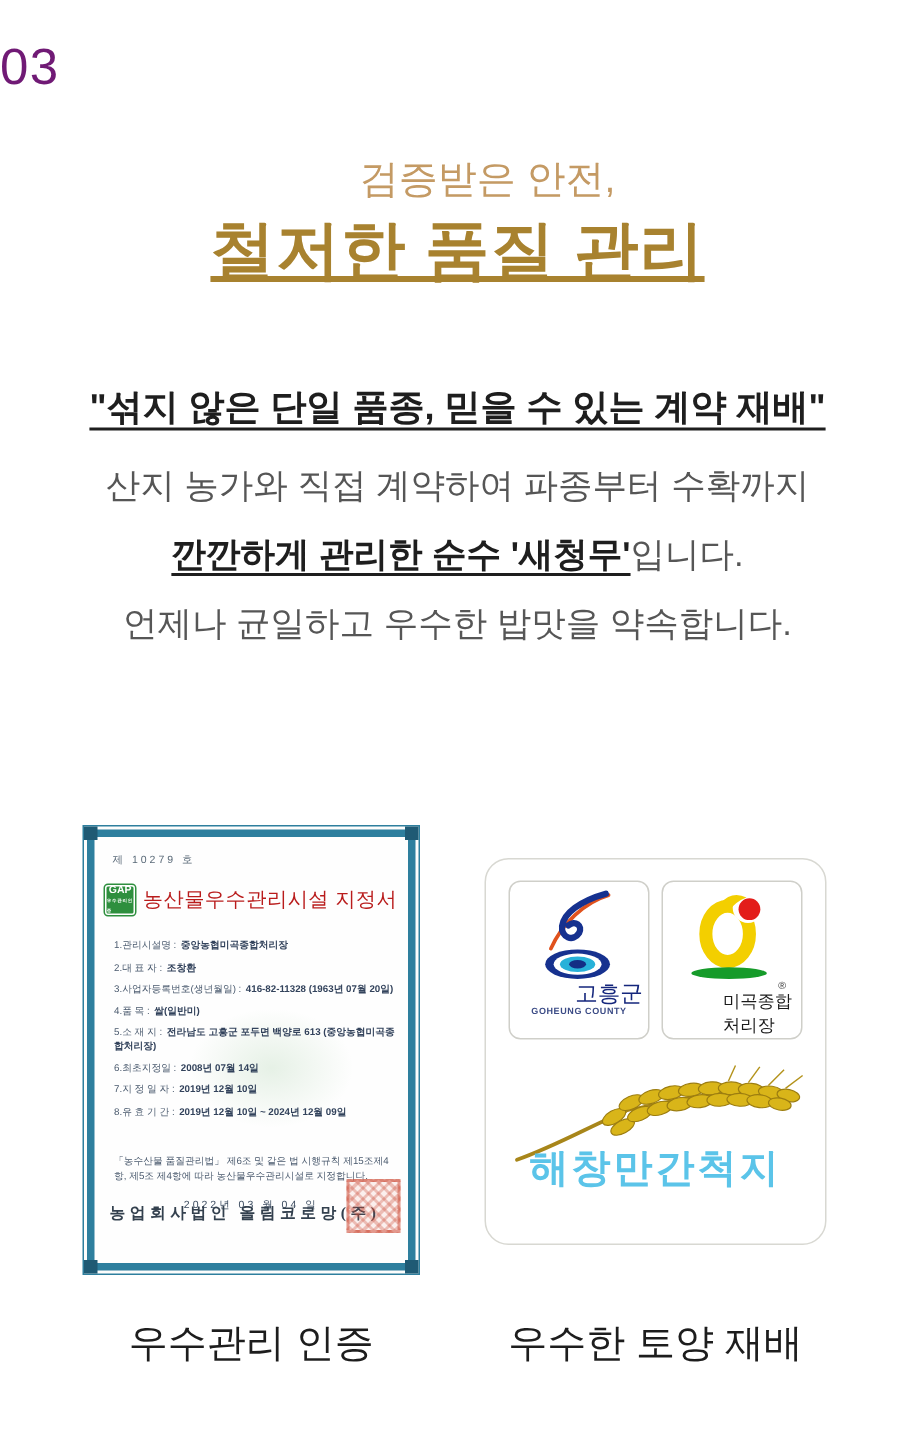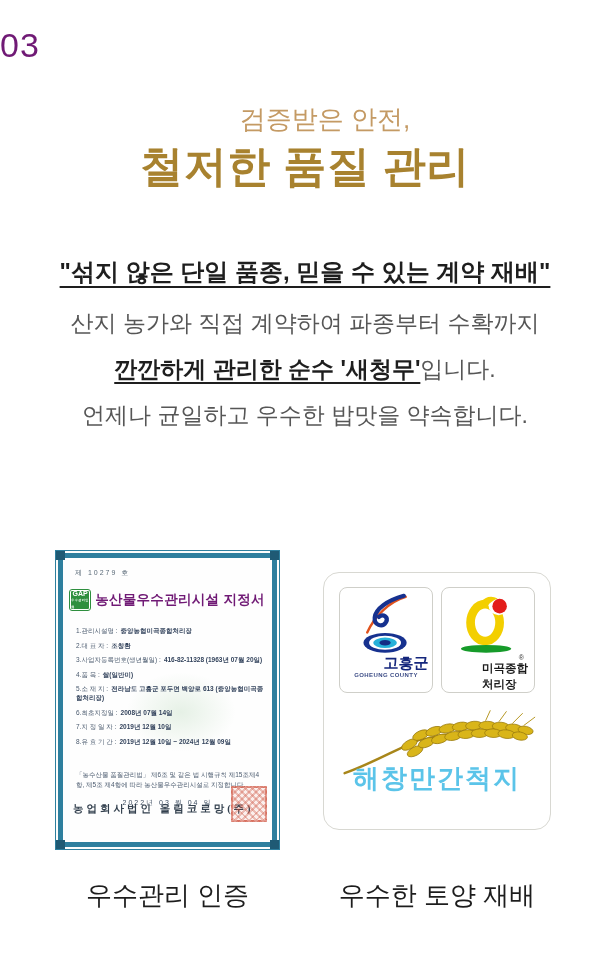--- a/index.html
+++ b/index.html
@@ -5,21 +5,21 @@
   * { margin:0; padding:0; box-sizing:border-box; }
   body { background:#fff; font-family:"Liberation Sans", sans-serif; }
   .page { position:relative; width:610px; height:970px; margin:0 auto; background:#ffffff; overflow:hidden; }
 
   
   .sec-num { position:absolute; top:26px; left:0; right:0; 
     font-size:34px; font-weight:300; letter-spacing:1px; color:#701a75; }
   .sec-sub { position:absolute; top:102px; left:0; right:0; text-align:center;
     font-size:26px; font-weight:400; color:#c49a64;padding-left:40px; }
   .sec-title { position:absolute; top:138px; left:0; right:0; text-align:center;
-    font-size:43px; font-weight:800; color:#a8822f; letter-spacing:0.5px; }
+    font-size:43px; font-weight:800; color:#a8822f; letter-spacing:0.5px;text-decoration:underline; }
 
   
   .copy { position:absolute; top:256px; left:0; right:0; text-align:center; color:#565656; }
   .copy .quote { font-size:24px; font-weight:700; color:#1e1e1e; line-height:32px; margin-bottom:20px;
     text-decoration:underline; text-underline-offset:6px; text-decoration-thickness:2px; }
   .copy p { font-size:23px; line-height:30px; margin-bottom:16px; font-weight:400; }
   .copy .em { font-weight:700; color:#1e1e1e;
     text-decoration:underline; text-underline-offset:5px; text-decoration-thickness:2px; }
 
   
@@ -32,21 +32,21 @@
   .cert-watermark { position:absolute; left:30%; top:40%; width:110px; height:80px;
     background:radial-gradient(ellipse at center, rgba(120,180,120,0.18), transparent 70%); }
   .cert-number { position:absolute; top:10px; left:12px; font-size:7px; letter-spacing:2px;
     color:#5a6a78; filter:blur(0.3px); }
   .cert-title-row { position:absolute; top:32px; left:0; right:0; display:flex;
     align-items:center; justify-content:center; gap:5px; }
   .gap-box { width:20px; height:20px; background:#2e8f3e; border:1px solid #fff;
     outline:1px solid #2e8f3e; border-radius:2px; color:#fff; font-size:7px; font-weight:700;
     display:flex; flex-direction:column; align-items:center; justify-content:center; line-height:7px; }
   .gap-box small { font-size:3px; letter-spacing:0.5px; }
-  .cert-title { font-size:13.5px; font-weight:700; color:#701a75; letter-spacing:0.3px; }
+  .cert-title { font-size:13.5px; font-weight:400; color:#b91c1c; letter-spacing:0.3px; }
   .cert-fields { position:absolute; top:68px; left:13px; right:8px; filter:blur(0.45px); }
   .cert-fields .row { font-size:6.5px; line-height:9px; margin-bottom:5.5px; color:#4a5a6e; }
   .cert-fields .val { color:#33435c; font-weight:700; margin-left:3px; }
   .cert-legal { position:absolute; top:212px; left:13px; right:10px; font-size:6.5px;
     line-height:9.5px; color:#4a5a6e; filter:blur(0.45px); }
   .cert-date { position:absolute; top:240px; left:0; right:0; text-align:center;
     font-size:7px; letter-spacing:2px; color:#3c4c60; filter:blur(0.4px); }
   .cert-issuer { position:absolute; bottom:26px; left:10px; font-size:10.5px; letter-spacing:3px;
     color:#33404e; font-family:"Liberation Serif", serif; font-weight:700; filter:blur(0.5px); white-space:nowrap; }
   .seal { position:absolute; right:5px; bottom:20px; width:36px; height:36px;
@@ -55,21 +55,21 @@
       repeating-linear-gradient(-45deg, rgba(200,70,50,0.30) 0 2px, transparent 2px 5px),
       rgba(225,110,85,0.10);
     filter:blur(0.3px); }
 
   
   .soil { position:absolute; left:323px; top:572px; width:228px; height:258px;
     border:1.5px solid #d8d8d2; border-radius:16px; background:#fff; }
   .badges { display:flex; justify-content:center; gap:8px; margin-top:14px; }
   .badge { width:94px; height:106px; border:1px solid #cfcfc9; border-radius:8px; background:#fff;
     display:flex; flex-direction:column; align-items:center; padding-top:5px; position:relative; }
-  .badge .kname { font-size:15px; font-weight:700; color:#14267c; line-height:16px;margin-left:40px; }
+  .badge .kname { font-size:15px; font-weight:400; color:#14267c; line-height:16px;margin-left:40px; }
   .badge .ename { font-size:6px; font-weight:700; color:#3c4c86; letter-spacing:0.4px; margin-top:1px; }
   .badge.mill .kname { font-size:11.5px; color:#1a1a1a; margin-top:2px; }
   .badge.mill .reg { position:absolute; right:10px; top:66px; font-size:7px; color:#333; }
   .stalk-wrap { display:flex; justify-content:center; margin-top:4px; }
   .soil-brand { text-align:center; font-size:26px; font-weight:800; color:#5bc4e9;
     letter-spacing:2px; margin-top:-16px; }
 
   
   .caption { position:absolute; top:878px; font-size:26px; color:#1d1d1d; text-align:center; font-weight:400; }
   .caption.left { left:55px; width:225px; }

